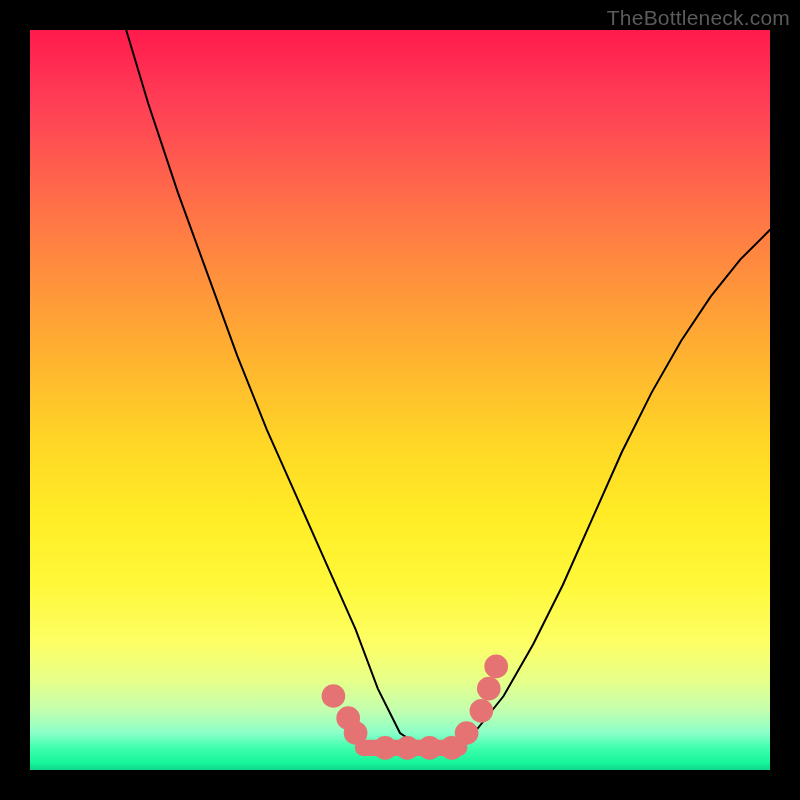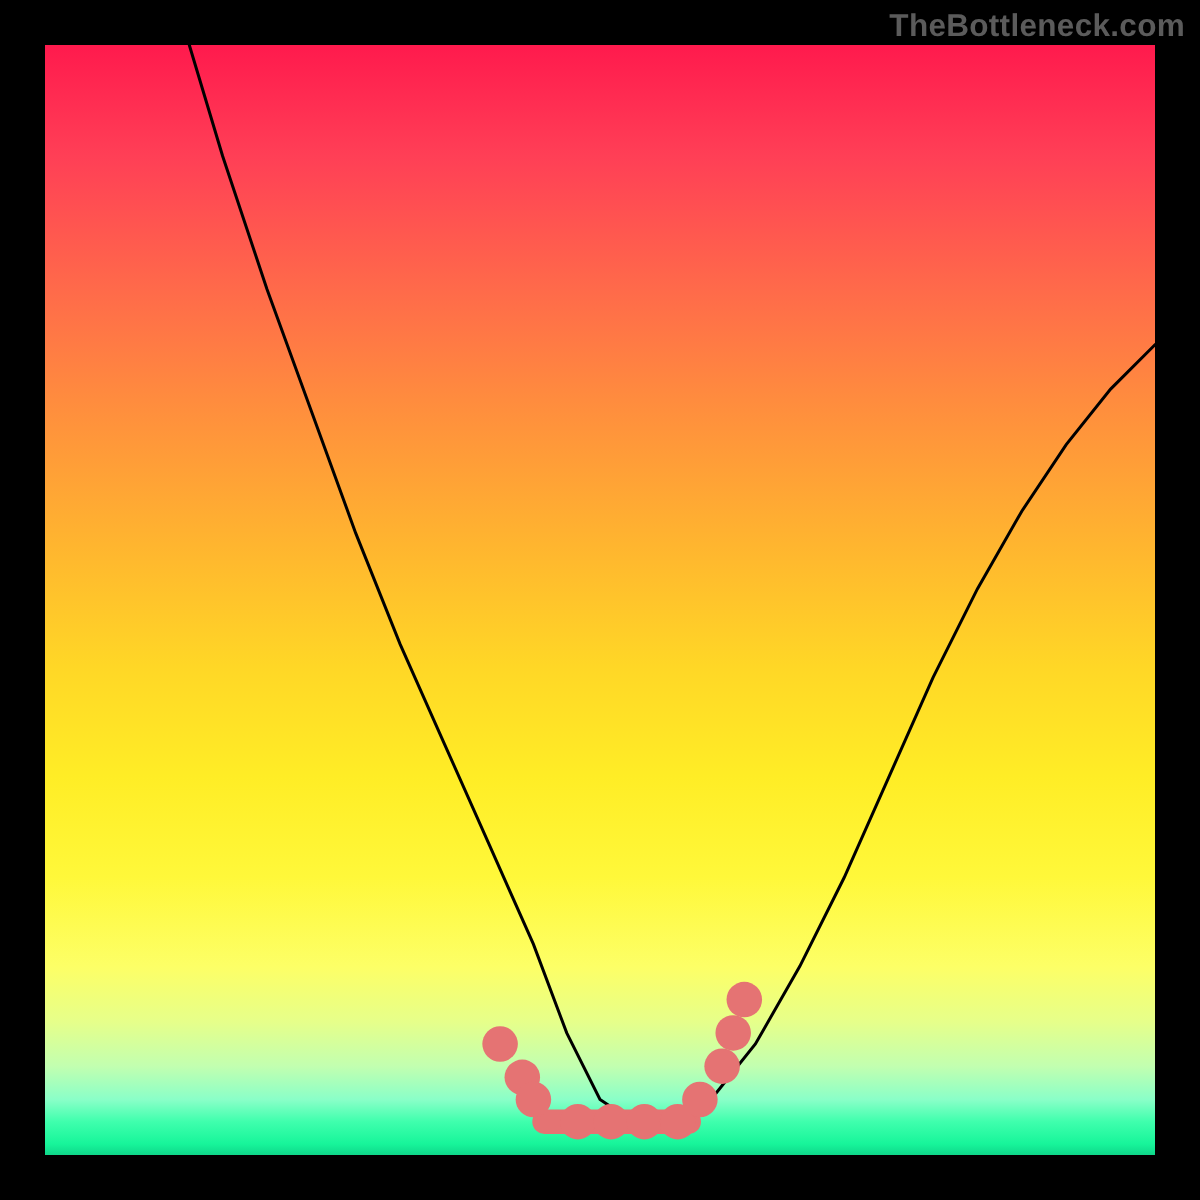--- a/index.html
+++ b/index.html
@@ -56,21 +56,21 @@
     top: 0;
     width: 740px;
     height: 740px;
   }
   .watermark {
     position: absolute;
     top: 6px;
     right: 10px;
     color: #5b5b5b;
     font-size: 21px;
-    font-weight: 700;
+    font-weight: 400;
     letter-spacing: 0.2px;
     user-select: none;
   }
 </style>
 </head>
 <body>
 
 <div class="frame">
 
   <div class="plot-viewport">

